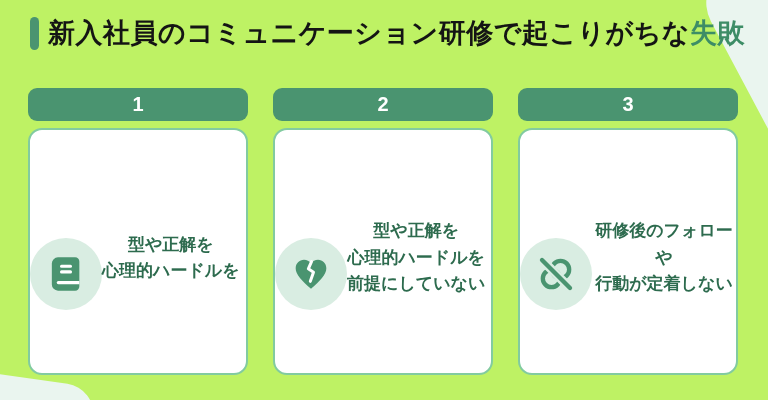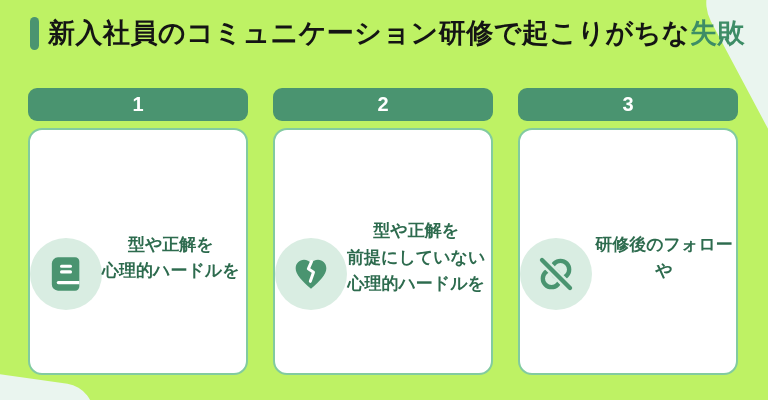--- a/index.html
+++ b/index.html
@@ -91,39 +91,40 @@
       <div class="card-number">2</div>
       <div class="card-body">
         <div class="icon-circle">
           <svg viewBox="0 0 24 24">
             <path class="fill-green" d="M12 20.8C6.7 16.2 2.8 12.3 2.8 8.5c0-2.8 2.2-5 5-5 1.7 0 3.2.8 4.2 2.1a5.3 5.3 0 0 1 4.2-2.1c2.8 0 5 2.2 5 5 0 3.8-3.9 7.7-9.2 12.3z"></path>
             <path d="M12.3 4.6 10.4 8.9l3.1 2.1-1.9 5.4" fill="none" stroke="#ffffff" stroke-width="1.8" stroke-linecap="round" stroke-linejoin="round"></path>
           </svg>
         </div>
         <div class="card-text">
           <div>型や正解を</div>
+          <div>心理的ハードルを</div>
           <div>前提にしていない</div>
-          <div>心理的ハードルを</div>
         </div>
       </div>
     </section>
 
     <section class="card">
       <div class="card-number">3</div>
       <div class="card-body">
         <div class="icon-circle">
           <svg viewBox="0 0 24 24">
             <g fill="none" stroke-linecap="round">
               <circle class="stroke-green" cx="9.3" cy="14.7" r="5.2" stroke-width="2.6"></circle>
               <circle class="stroke-green" cx="14.7" cy="9.3" r="5.2" stroke-width="2.6"></circle>
               <line class="stroke-bg" x1="2.6" y1="2.6" x2="21.4" y2="21.4" stroke-width="5.5"></line>
               <line class="stroke-green" x1="3.6" y1="3.6" x2="20.4" y2="20.4" stroke-width="2.6"></line>
             </g>
           </svg>
         </div>
         <div class="card-text">
           <div>研修後のフォローや</div>
+          <div>行動が定着しない</div>
         </div>
       </div>
     </section>
 
   </main>
 </div>
 
 </body></html>

